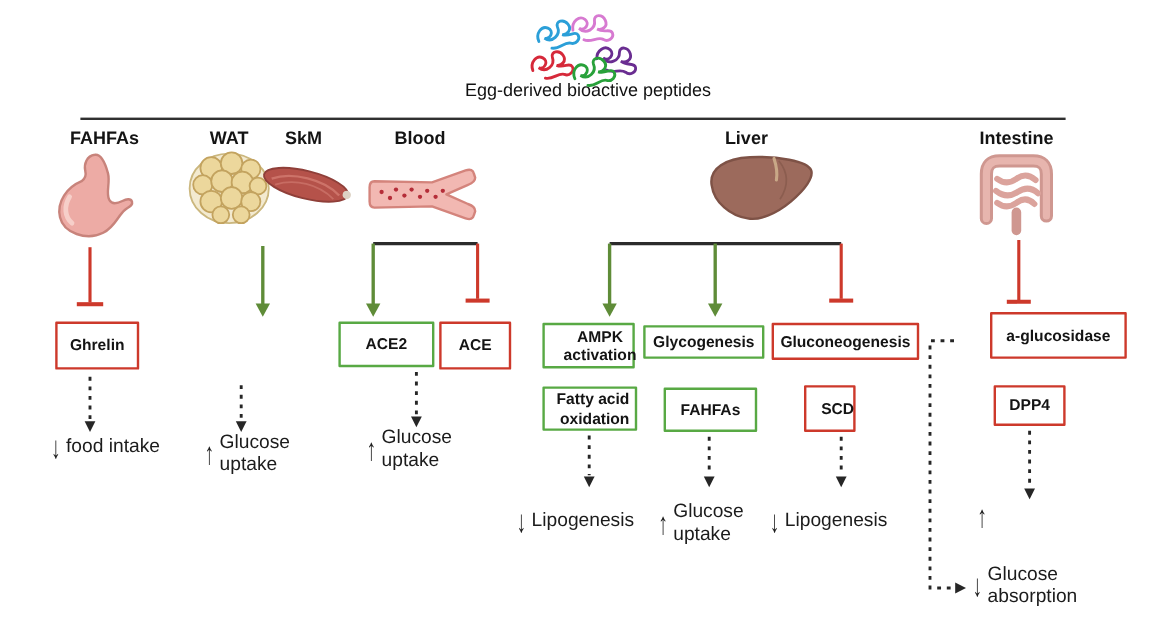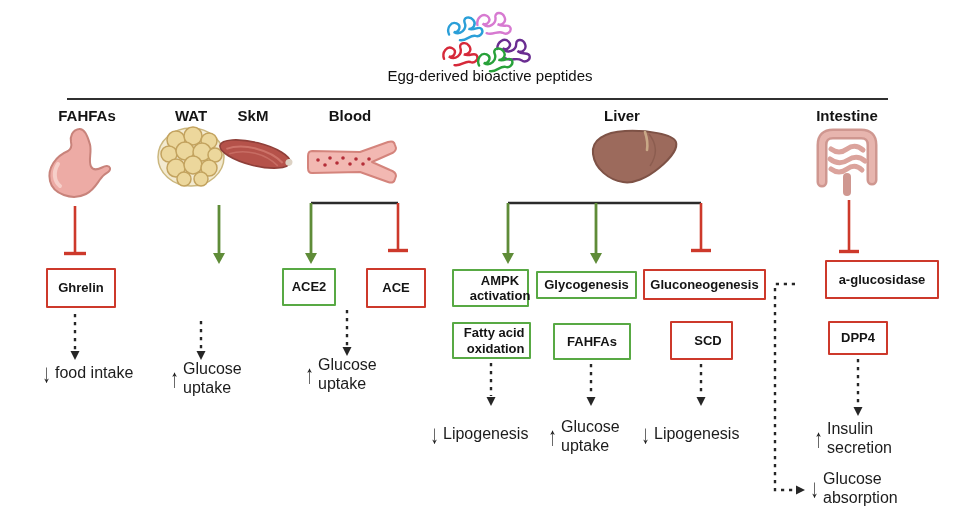--- a/index.html
+++ b/index.html
@@ -167,21 +167,21 @@
       <polygon points="586.5,397 595.5,397 591,406"></polygon>
       <polygon points="696.5,397 705.5,397 701,406"></polygon>
       <polygon points="853.5,407 862.5,407 858,416"></polygon>
       <polygon points="796,485.5 796,494.5 805,490"></polygon>
     </g>
   </svg>
 
   <div class="pathbox inhibited" style="left:46px;top:268px;width:70px;height:40px;">
       <span>Ghrelin</span>
     </div>
-  <div class="pathbox activated" style="left:282px;top:268px;width:54px;height:38px;">
+  <div class="pathbox activated" style="left:282px;top:268px;width:80px;height:38px;">
       <span>ACE2</span>
     </div>
   <div class="pathbox inhibited" style="left:366px;top:268px;width:60px;height:40px;">
       <span>ACE</span>
     </div>
   <div class="pathbox activated" style="left:452px;top:269px;width:77px;height:38px;padding-left:22px;">
       <span style="width:70px;">AMPK activation</span>
     </div>
   <div class="pathbox activated" style="left:536px;top:271px;width:101px;height:28px;">
       <span>Glycogenesis</span>
@@ -191,21 +191,21 @@
     </div>
   <div class="pathbox inhibited" style="left:797px;top:260px;width:114px;height:39px;margin-left:28px;">
       <span>a-glucosidase</span>
     </div>
   <div class="pathbox activated" style="left:452px;top:322px;width:79px;height:37px;">
       <span style="width:66px;text-align:right;">Fatty acid oxidation</span>
     </div>
   <div class="pathbox activated" style="left:553px;top:323px;width:78px;height:37px;">
       <span>FAHFAs</span>
     </div>
-  <div class="pathbox inhibited" style="left:670px;top:321px;width:63px;height:39px;padding-left:16px;">
+  <div class="pathbox inhibited" style="left:670px;top:321px;width:43px;height:39px;padding-left:16px;">
       <span>SCD</span>
     </div>
   <div class="pathbox inhibited" style="left:828px;top:321px;width:60px;height:34px;">
       <span>DPP4</span>
     </div>
 
   <div class="outcome" style="left:40px;top:363px;">
     <span class="glyph">↓</span>
     <span class="otext">food intake</span>
   </div>
@@ -224,20 +224,19 @@
   <div class="outcome" style="left:546px;top:418px;">
     <span class="glyph">↑</span>
     <span class="otext wrap">Glucose uptake</span>
   </div>
   <div class="outcome" style="left:639px;top:424px;">
     <span class="glyph">↓</span>
     <span class="otext">Lipogenesis</span>
   </div>
   <div class="outcome" style="left:812px;top:420px;">
     <span class="glyph">↑</span>
-    <span class="otext wrap">Insulin secretion</span>
   </div>
   <div class="outcome" style="left:808px;top:470px;">
     <span class="glyph">↓</span>
     <span class="otext" style="width:90px;">Glucose absorption</span>
   </div>
 
 </div>
 
 </body></html>

